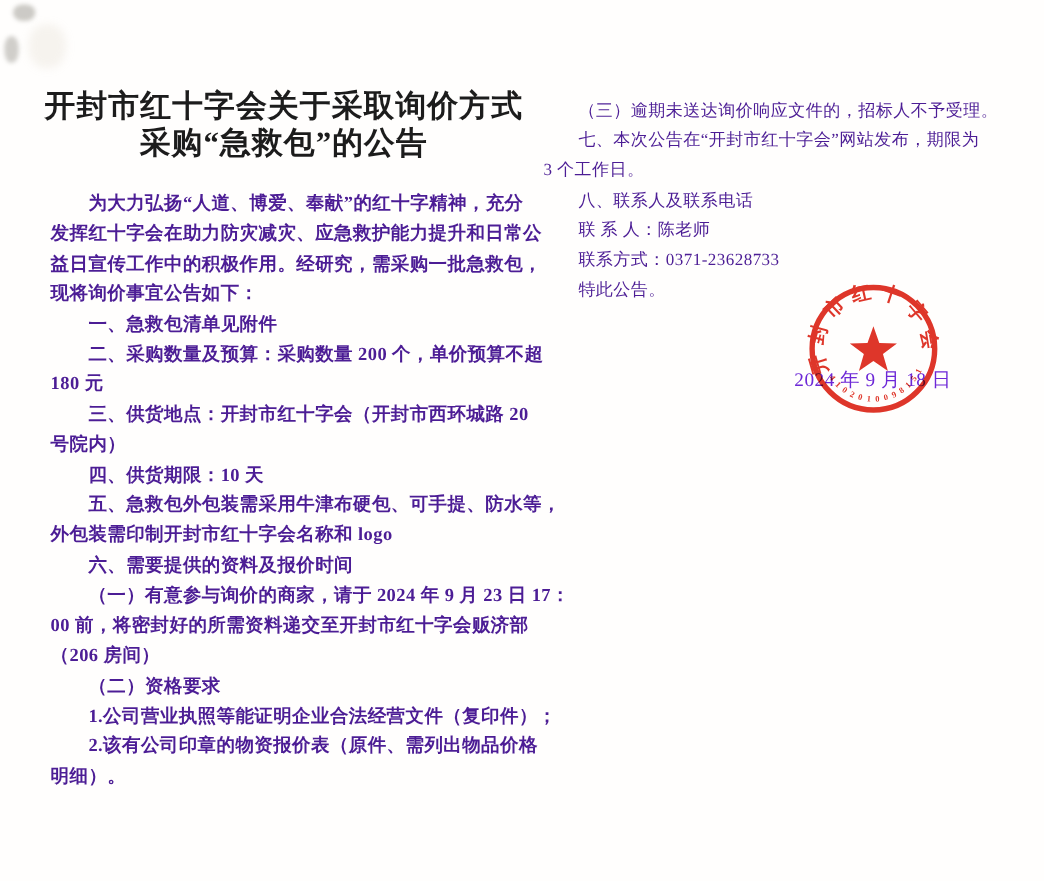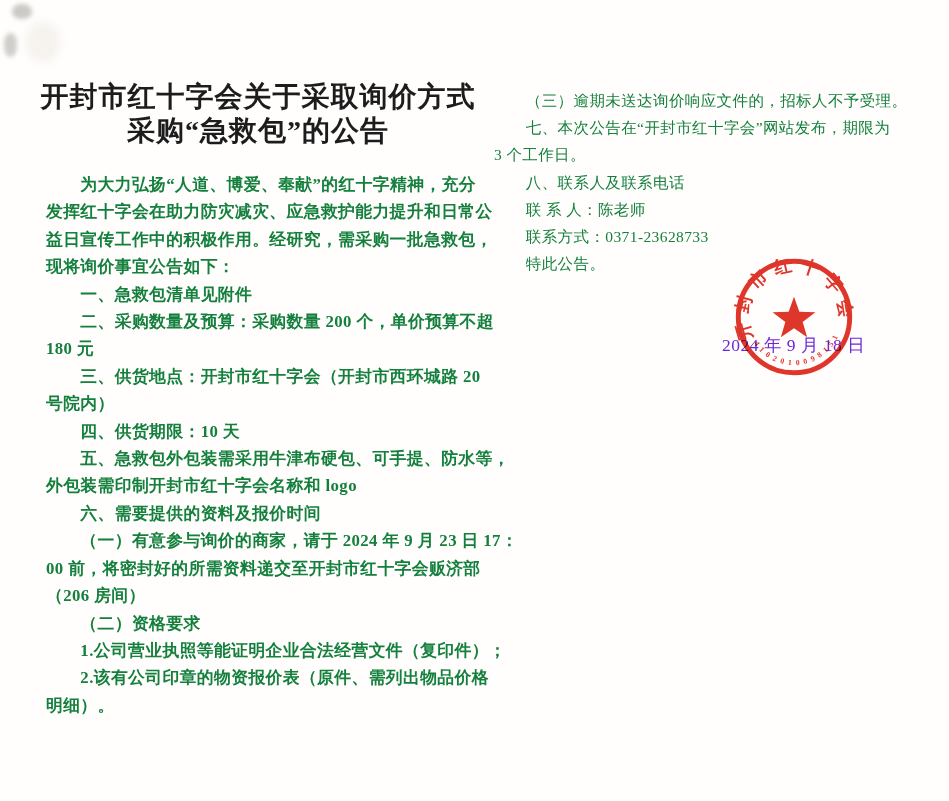--- a/index.html
+++ b/index.html
@@ -8,21 +8,21 @@
     background:#fffefd;
     font-family:"Liberation Serif","DejaVu Serif",serif;
   }
   .page{position:absolute;inset:0;background:#fffefd;}
   .doc-title{
     position:absolute;left:40px;top:80px;width:436px;
     text-align:center;font-size:28px;font-weight:bold;line-height:34px;
     letter-spacing:1px;color:#1c1c1c;white-space:pre-line;
   }
   .col-text{
-    position:absolute;color:#15803d;white-space:pre;letter-spacing:0.4px;
+    position:absolute;color:#4c1d95;white-space:pre;letter-spacing:0.4px;
   }
   .left-col{left:46px;top:171px;font-size:16.8px;line-height:27.4px;font-weight:bold;}
   .right-col{left:494px;top:87px;font-size:15.5px;line-height:27.2px;}
   .seal{
     position:absolute;left:719px;top:242px;width:150px;height:150px;
     mix-blend-mode:multiply;opacity:0.95;
   }
   .date-stamp{
     position:absolute;left:722px;top:333px;
     font-size:17.5px;color:#6d28d9;letter-spacing:0.5px;

